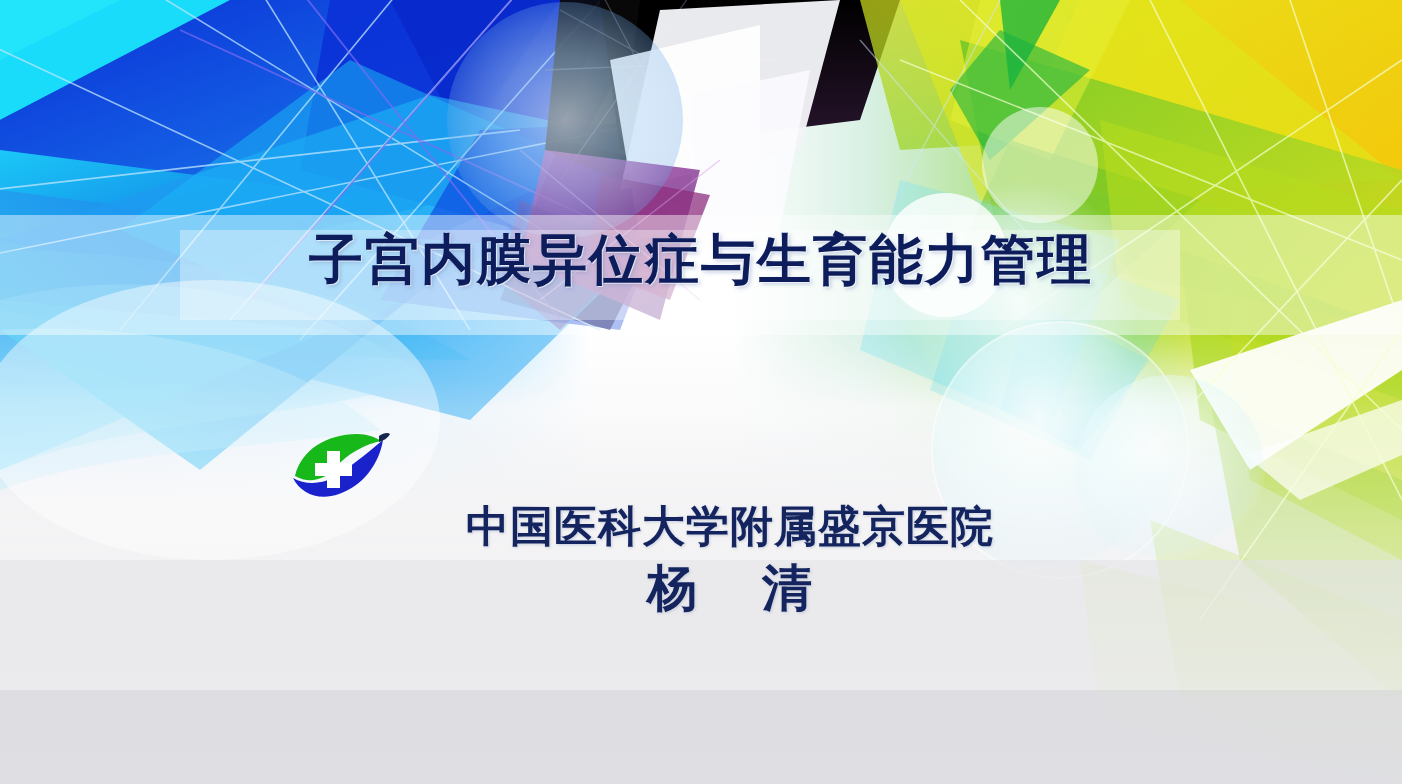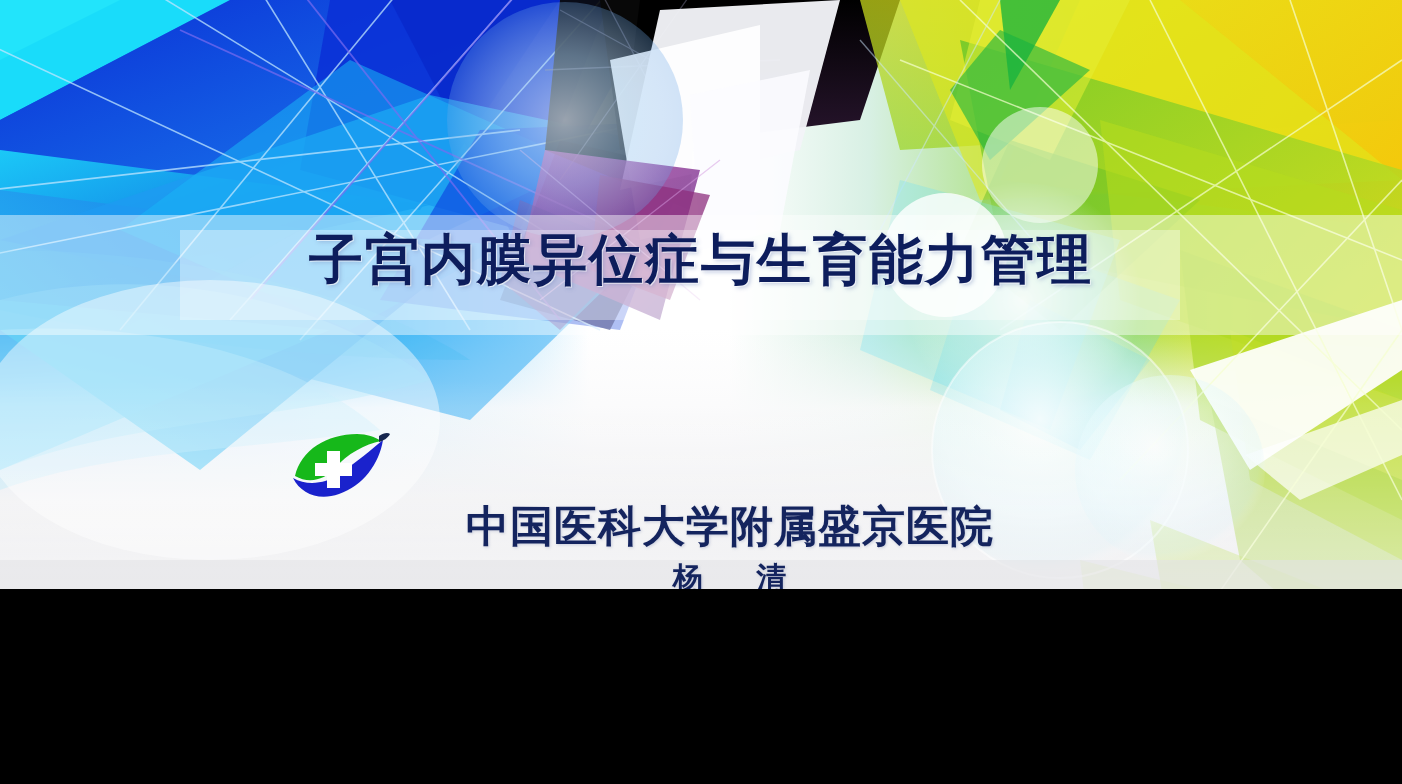--- a/index.html
+++ b/index.html
@@ -3,21 +3,21 @@
 <meta charset="utf-8">
 <style>
   html, body {
     margin: 0;
     padding: 0;
     background: #000;
   }
   #slide {
     position: relative;
     width: 1402px;
-    height: 589px;
+    height: 784px;
     overflow: hidden;
     font-family: "Liberation Sans", "DejaVu Sans", sans-serif;
     background: #ffffff;
   }
   .layer {
     position: absolute;
     top: 0; left: 0;
     width: 1402px;
     height: 784px;
   }
@@ -67,21 +67,22 @@
     line-height: 52px;
     font-weight: bold;
     color: #14245e;
     letter-spacing: 1px;
     text-shadow: 1px 1px 3px rgba(140,150,185,0.40);
     white-space: nowrap;
     padding-left: 58px;
     margin-top: 48px;
   }
   #presenter {
-    font-size: 30px;
+    margin-top: 10px;
+    font-size: 50px;
     line-height: 52px;
     font-weight: bold;
     color: #14245e;
     letter-spacing: 1px;
     text-shadow: 1px 1px 3px rgba(140,150,185,0.40);
     white-space: nowrap;
     padding-left: 58px;
   }
   #presenter .gap { display: inline-block; width: 34px; }
 

